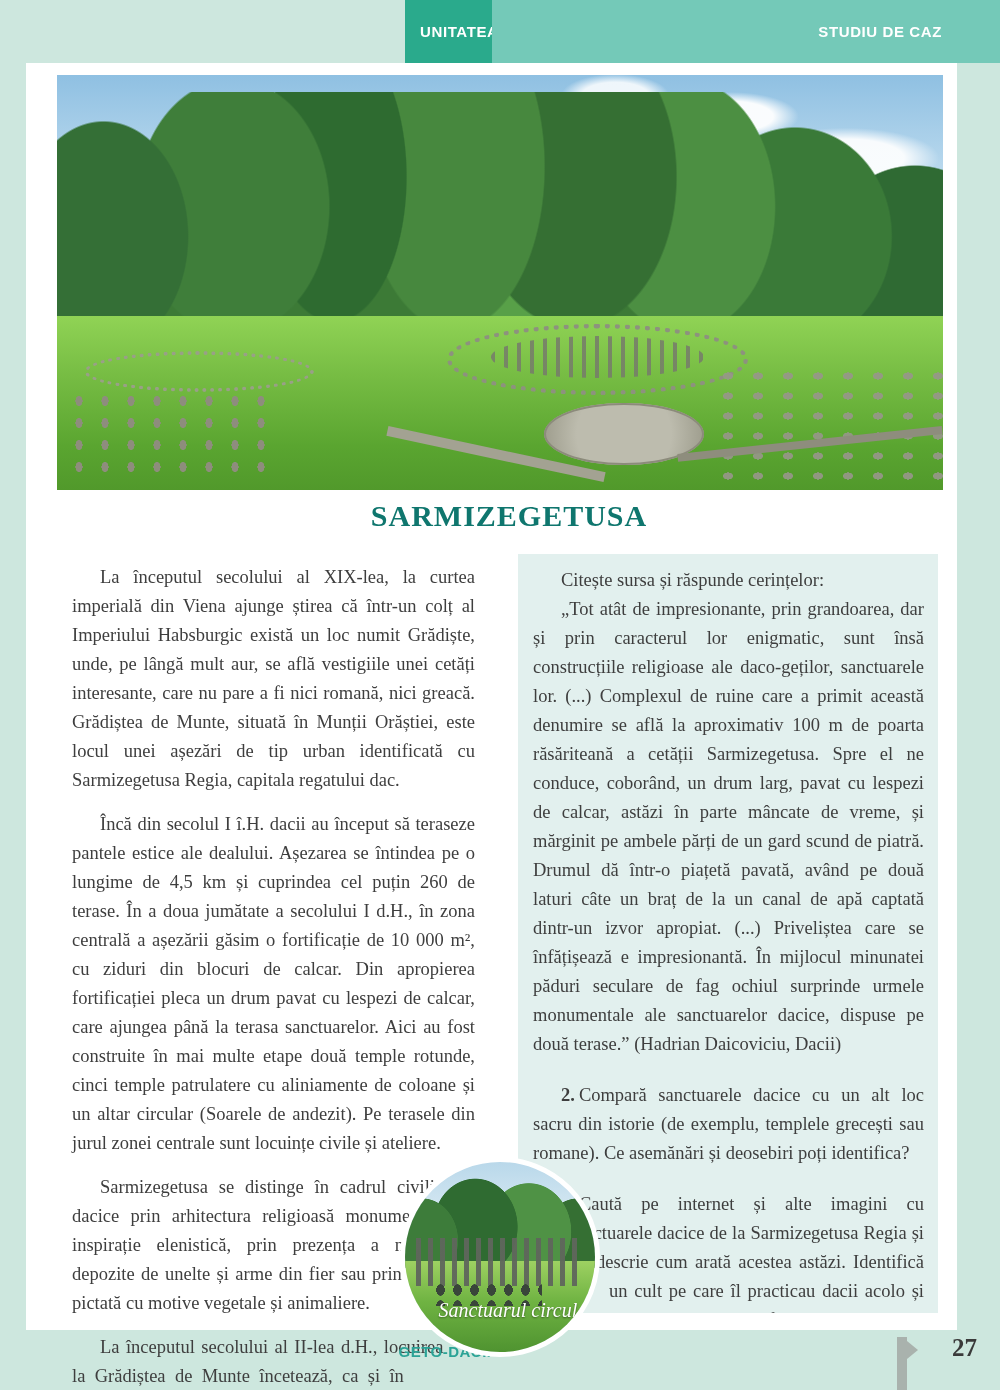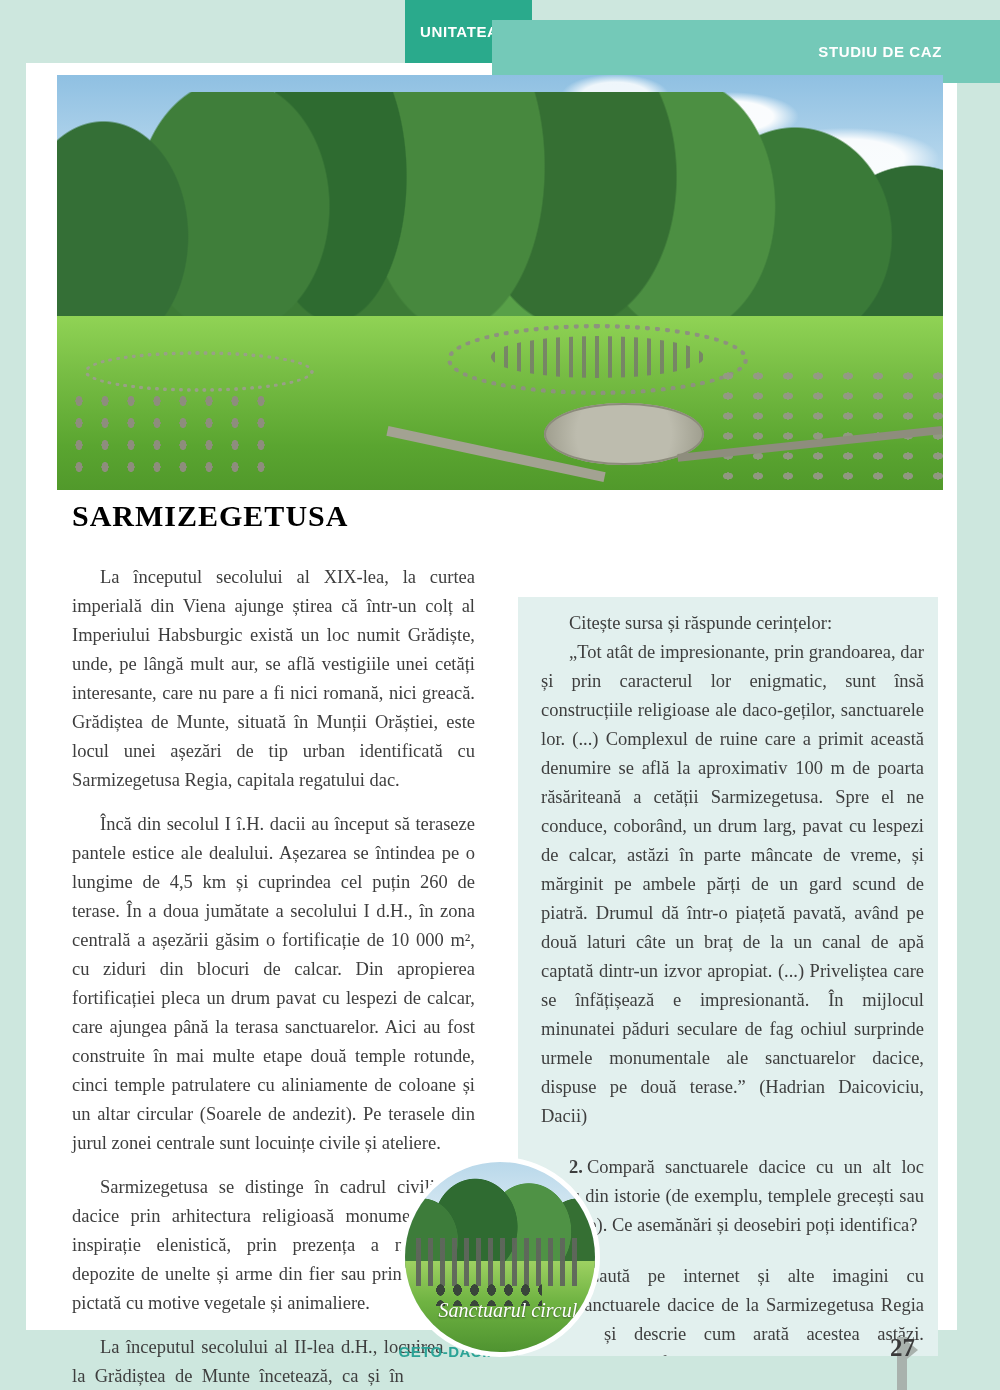--- a/index.html
+++ b/index.html
@@ -13,21 +13,21 @@
     position:absolute;left:365px;top:0;width:127px;height:63px;
     background:#2aaa8c;color:#fff;
     font-family:"Liberation Sans", sans-serif;font-weight:bold;font-size:15px;
     letter-spacing:.6px;display:flex;align-items:center;justify-content:center;margin-left:40px;
   }
   .hdr-bar{
     position:absolute;left:492px;top:0;right:0;height:63px;
     background:#74c9b8;color:#fff;
     font-family:"Liberation Sans", sans-serif;font-weight:bold;font-size:15px;
     letter-spacing:.6px;display:flex;align-items:center;justify-content:flex-end;
-    padding-right:58px;box-sizing:border-box;margin-top:20px;
+    padding-right:58px;box-sizing:border-box;
   }
   
   .card{position:absolute;left:26px;top:63px;width:931px;height:1267px;background:#ffffff;}
   
   .photo{position:absolute;left:57px;top:75px;width:886px;height:415px;overflow:hidden;
     background:linear-gradient(180deg,#8fc0e2 0%,#c9e2f2 32%,#a9cfe8 48%,#bcd9ea 60%);}
   .ph-clouds{position:absolute;inset:0;background:
     radial-gradient(95px 34px at 76% 10%,rgba(255,255,255,.95) 45%,transparent 72%),
     radial-gradient(130px 42px at 89% 20%,rgba(255,255,255,.92) 45%,transparent 72%),
     radial-gradient(75px 30px at 63% 5%,rgba(255,255,255,.85) 45%,transparent 72%),
@@ -57,31 +57,31 @@
     border:4px dotted #99a087;border-radius:50%;box-sizing:border-box;}
   .ph-disc{position:absolute;left:55%;top:79%;width:18%;height:15%;border-radius:50%;
     background:radial-gradient(circle,#bdbcae 0 55%,#999888 100%);box-shadow:inset 0 0 0 2px #8c8b7b;}
   .ph-disc-tail{position:absolute;left:37%;top:90%;width:25%;height:10px;background:#a3a292;transform:rotate(12deg);}
   .ph-stones-left{position:absolute;left:1%;top:76%;width:24%;height:22%;
     background-image:radial-gradient(5px 7px at 50% 50%,#8e8d7d 70%,transparent 72%);background-size:26px 22px;}
   .ph-stones-right{position:absolute;left:74%;top:70%;width:26%;height:28%;opacity:.9;
     background-image:radial-gradient(7px 5px at 50% 50%,#97968a 70%,transparent 72%);background-size:30px 20px;}
   .ph-wall-right{position:absolute;left:70%;top:88%;width:30%;height:8px;background:#8e8d7d;transform:rotate(-6deg);}
   
-  .page-title{position:absolute;left:72px;top:499px;width:886px;text-align:left;
-    font-weight:bold;font-size:30px;letter-spacing:1px;color:#000000;}
+  .page-title{position:absolute;left:66px;top:499px;width:886px;text-align:center;
+    font-weight:bold;font-size:30px;letter-spacing:1px;color:#0f766e;}
   
   .col-left{position:absolute;left:57px;top:548px;width:433px;
     font-size:18.5px;line-height:29px;text-align:justify;color:#3e3e3e;hyphens:auto;}
   .col-left p{margin:15px;text-indent:28px;}
   .wrap-right{float:right;width:100px;height:250px;
     shape-outside:circle(110px at 112px 130px);}
   .source-box{position:absolute;left:518px;top:554px;width:420px;height:759px;overflow:hidden;
-    background:#e2f0ee;box-sizing:border-box;padding:12px 14px 0 23px;
-    font-size:18.5px;line-height:29px;text-align:justify;color:#3e3e3e;hyphens:auto;margin-top:43px;}
+    background:#e2f0ee;box-sizing:border-box;padding:12px 14px 0 15px;
+    font-size:18.5px;line-height:29px;text-align:justify;color:#3e3e3e;hyphens:auto;}
   .source-box p{margin:0;text-indent:28px;}
   .q{margin-top:22px !important;}
   .q-num{font-weight:bold;padding-right:4px;}
   .wrap-left{float:left;width:80px;height:250px;
     shape-outside:circle(108px at -28px 145px);}
   .italic{}
   
   .circ{position:absolute;left:400px;top:1157px;width:190px;height:190px;border:5px solid #fff;
     border-radius:50%;overflow:hidden;background:linear-gradient(180deg,#b9d8ea 0%,#e9f3f8 45%);z-index:5;}
   .ci-trees{position:absolute;left:-4%;top:8%;width:108%;height:48%;background-image:
@@ -97,21 +97,21 @@
     background-image:radial-gradient(6px 8px at 50% 50%,#39453a 70%,transparent 72%);background-size:17px 16px;}
   .ci-caption{position:absolute;left:0;top:72%;width:100%;text-align:right;
     font-style:italic;font-size:20px;color:#ffffff;text-shadow:0 1px 2px rgba(0,0,0,.45);}
   
   .ft-chapter{position:absolute;left:0;top:1343px;width:890px;text-align:center;
     color:#2ba396;font-family:"Liberation Sans", sans-serif;font-weight:bold;
     font-size:15px;letter-spacing:.5px;}
   .ft-tab{position:absolute;left:897px;top:1337px;width:10px;height:53px;background:#a9b2ad;}
   .ft-arrow{position:absolute;left:907px;top:1341px;width:0;height:0;
     border-top:9px solid transparent;border-bottom:9px solid transparent;border-left:11px solid #a9b2ad;}
-  .ft-page{position:absolute;left:890px;top:1334px;font-size:25px;font-weight:bold;color:#3a3a3a;}
+  .ft-page{position:absolute;left:952px;top:1334px;font-size:25px;font-weight:bold;color:#3a3a3a;}
 </style>
 </head>
 <body>
 
 <div class="card"></div>
 
 <div class="hdr-unit">
   <span>UNITATEA III</span>
 </div>
 <div class="hdr-bar">

